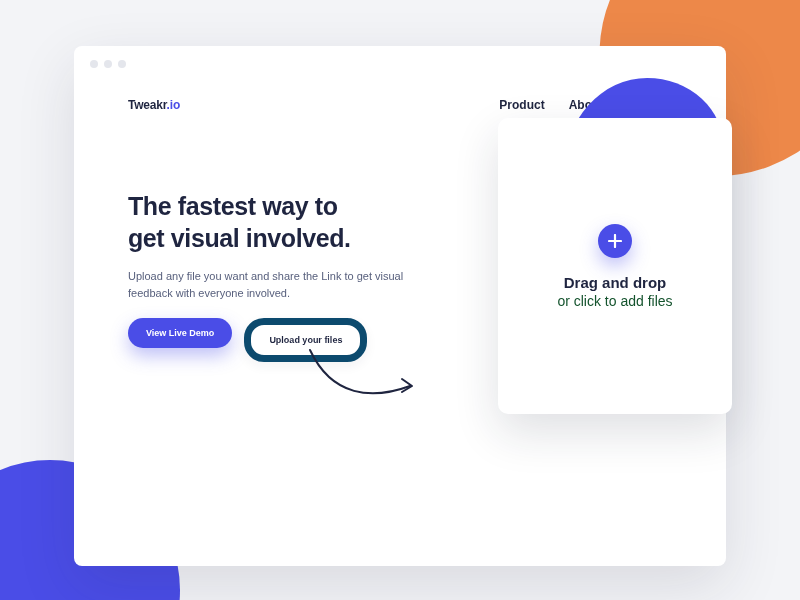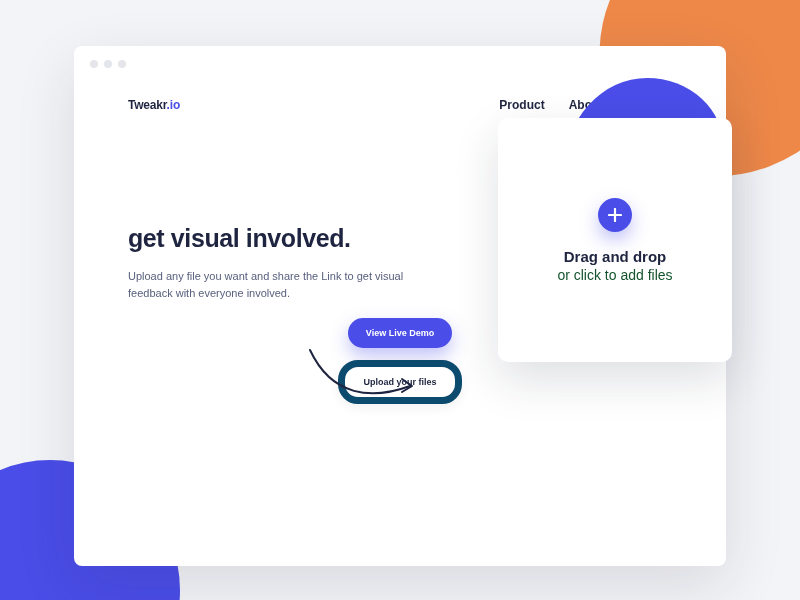--- a/index.html
+++ b/index.html
@@ -95,22 +95,21 @@
     .hero-sub {
       font-size: 11px;
       color: #58607d;
       line-height: 1.55;
       margin-bottom: 16px;
       max-width: 280px;
     }
     .cta-row {
       display: flex;
       gap: 12px;
-      align-items: center;
-      flex-direction: column;
+      align-items: flex-start;
     }
     .btn-primary {
       background: #4a4de7;
       color: #fff;
       font-size: 9px;
       font-weight: 700;
       padding: 10px 18px;
       border-radius: 20px;
       border: none;
       cursor: pointer;
@@ -157,21 +156,21 @@
       width: 140px;
       height: 130px;
       background: #ed8849;
       border-radius: 56% 44% 50% 50% / 48% 58% 42% 52%;
     }
     .drop-card {
       position: absolute;
       right: -6px;
       top: 6px;
       width: 234px;
-      height: 244px;
+      height: 296px;
       background: #fff;
       border-radius: 10px;
       box-shadow: 0 18px 46px rgba(30,35,60,0.14);
       display: flex;
       flex-direction: column;
       align-items: center;
       justify-content: center;
       z-index: 3;
       cursor: pointer;
     }
@@ -218,21 +217,21 @@
     </div>
     <nav class="nav">
       <a>Product</a>
       <a>About</a>
       <a>Contact</a>
     </nav>
   </div>
 
   <div class="content">
     <h1 class="hero-title">
-      <br>
+      <span>The fastest way to</span><br>
       <span>get visual involved.</span>
     </h1>
     <p class="hero-sub">Upload any file you want and share the Link to get visual feedback with everyone involved.</p>
     <div class="cta-row">
       <button class="btn-primary">View Live Demo</button>
       <button class="btn-secondary">Upload your files</button>
     </div>
 
     <svg class="arrow" width="120" height="80" viewBox="0 0 120 80">
       <path d="M 8 8 C 30 55, 70 58, 108 44" stroke="#1f2540" stroke-width="2" fill="none" stroke-linecap="round"></path>

